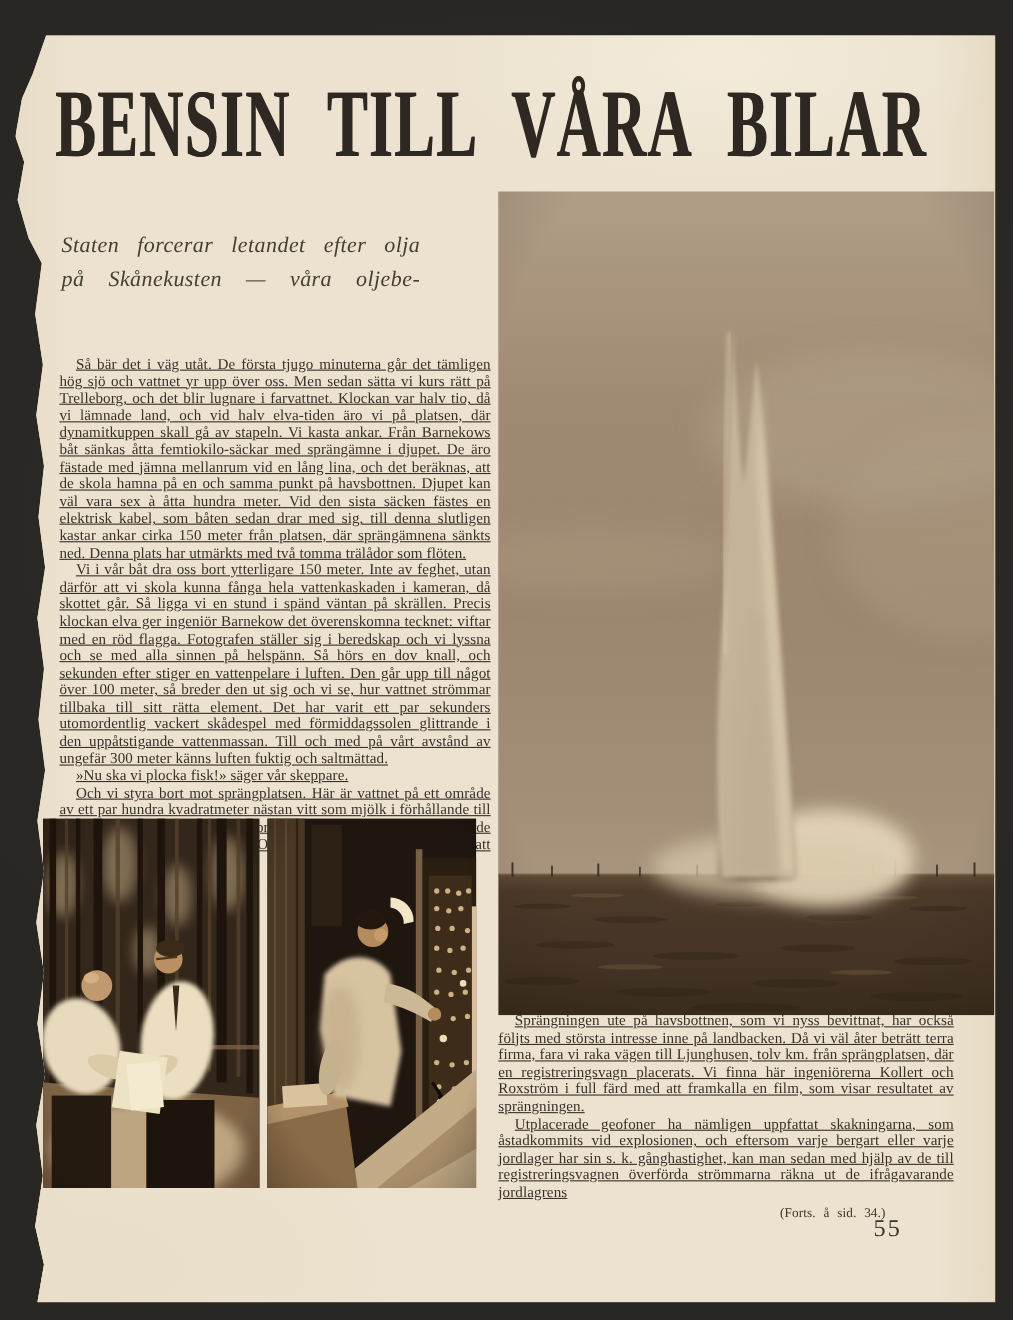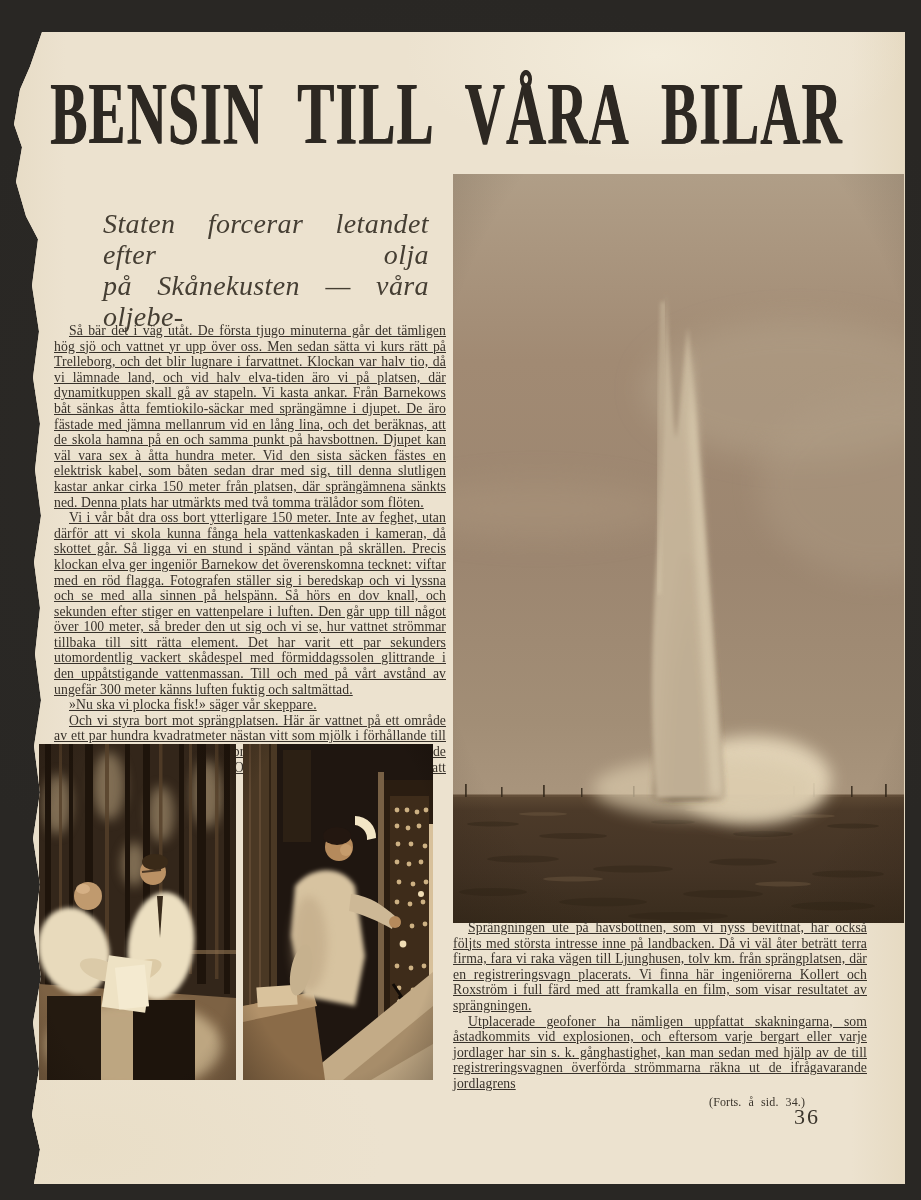--- a/index.html
+++ b/index.html
@@ -36,23 +36,22 @@
     position:absolute;left:38px;top:34px;margin:0;
     font-family:"Liberation Serif",serif;
     font-weight:700;font-size:88px;line-height:96px;
     color:#2d2822;white-space:nowrap;
     letter-spacing:2px;word-spacing:30px;
     transform:scaleX(0.63);transform-origin:0 0;
     text-shadow:1px 0 0 #2d2822;
   }
   .lead{
     position:absolute;left:44px;top:176px;width:326px;
-    font-style:italic;font-size:28px;line-height:31px;color:#453e33;
+    font-style:italic;font-size:20px;line-height:31px;color:#453e33;
     letter-spacing:.4px;
-    margin-left:47px;
   }
   .lead-line{text-align:justify;text-align-last:justify;}
   .col{
     font-size:13.7px;line-height:15.6px;color:#37312a;
     text-align:justify;letter-spacing:.1px;
   }
   .col p{margin:0;}
   .col p.indent{text-indent:15px;text-decoration:underline;}
   .col-left{position:absolute;left:42px;top:291px;width:392px;}
   .col-right{position:absolute;left:441px;top:888px;width:414px;}
@@ -334,15 +333,15 @@
       <rect width="190" height="336" fill="url(#vvig)"></rect>
     </svg>
   </figure>
 
   <div class="col col-right">
     <p class="indent">Sprängningen ute på havsbottnen, som vi nyss bevittnat, har också följts med största intresse inne på landbacken. Då vi väl åter beträtt terra firma, fara vi raka vägen till Ljunghusen, tolv km. från sprängplatsen, där en registreringsvagn placerats. Vi finna här ingeniörerna Kollert och Roxström i full färd med att framkalla en film, som visar resultatet av sprängningen.</p>
     <p class="indent">Utplacerade geofoner ha nämligen uppfattat skakningarna, som åstadkommits vid explosionen, och eftersom varje bergart eller varje jordlager har sin s. k. gånghastighet, kan man sedan med hjälp av de till registreringsvagnen överförda strömmarna räkna ut de ifrågavarande jordlagrens</p>
     <div class="forts">(Forts. å sid. 34.)</div>
   </div>
 
-  <div class="page-number">36</div>
+  <div class="page-number">55</div>
 
 </div>
 
 </body></html>

